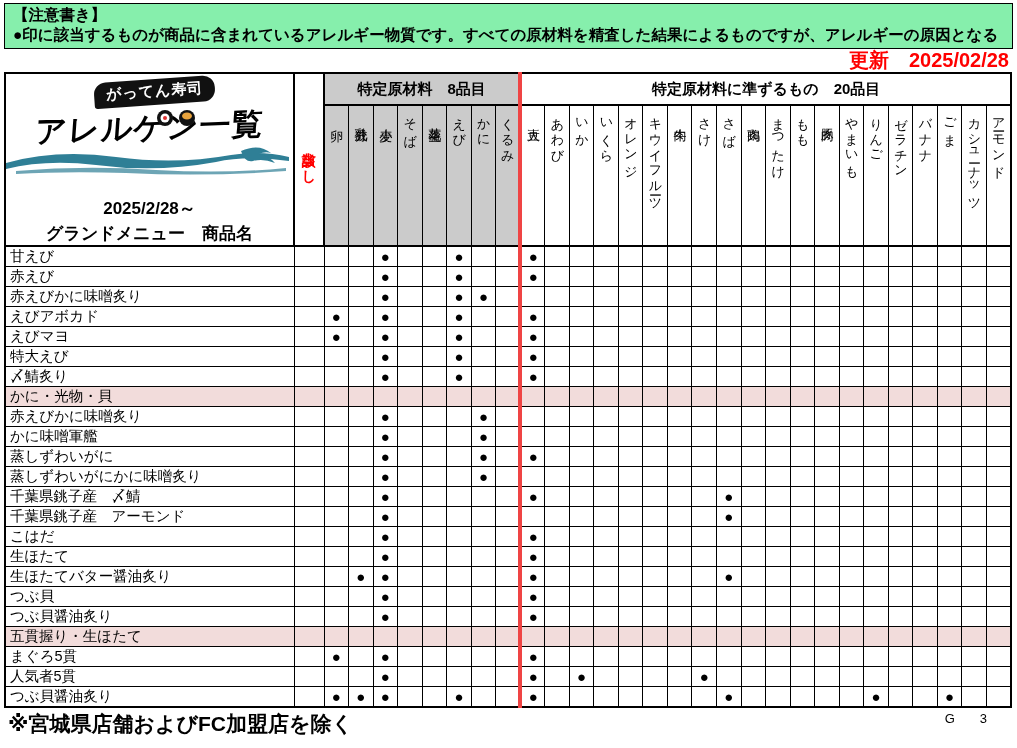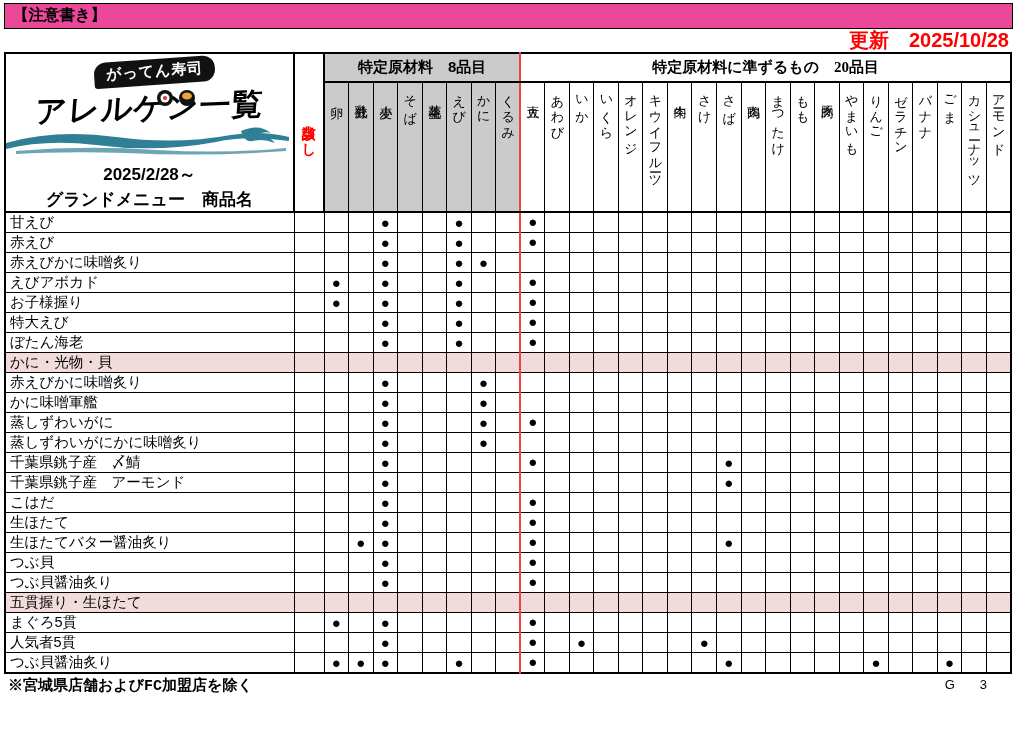--- a/index.html
+++ b/index.html
@@ -13,53 +13,54 @@
   table.grid{border-collapse:collapse;table-layout:fixed;width:1008px;border:2px solid #000;}
   th,td{border:1px solid #000;padding:0;overflow:hidden;}
   tr.group-row{height:28px;}
   tr.label-row{height:124px;}
   th.g1,th.g2{font-size:15px;font-weight:bold;text-align:center;}
   th.vcell{vertical-align:top;text-align:center;background:#fff;}
   .vtext{writing-mode:vertical-rl;text-orientation:mixed;font-size:13px;font-weight:normal;
     line-height:1.05;letter-spacing:1px;display:inline-block;margin-top:3px;}
   th.nonehead{vertical-align:middle;text-align:center;}
   th.nonehead .vtext{font-weight:bold;font-size:14px;}
-  td.sep,th.sep{border-left:2px solid #ef4444;font-family:Liberation Serif, serif;}
+  td.sep,th.sep{border-left:4px solid #ef4444;}
   th.namehead{vertical-align:top;position:relative;}
   thead th{border-bottom-width:2px;}
   th.namehead,th.nonehead{border-right-width:2px;}
   tbody tr{height:20px;}
   tbody td{font-size:14.5px;}
   td.name{text-align:left;padding-left:4px;white-space:nowrap;}
   td.mark{text-align:center;font-size:15px;line-height:1;}
   
   .bubble{display:inline-block;color:#fff;border-radius:12px 12px 12px 3px;padding:3px 12px 4px 12px;
     font-size:15px;font-weight:bold;transform:rotate(-4deg);margin:5px 0 0 10px;letter-spacing:1px;}
   .logo-wrap{position:relative;text-align:center;margin-top:-6px;height:74px;}
   .logo-title{position:relative;z-index:2;font-size:31px;font-weight:bold;letter-spacing:1px;
     transform:skewX(-6deg) rotate(-2deg);margin-top:8px;}
   .wave-svg{position:absolute;left:0;top:34px;z-index:1;}
   .sushi{position:absolute;top:2px;left:150px;z-index:3;}
-  .daterange{text-align:center;font-size:17px;font-weight:bold;margin-top:2px;}
+  .daterange{text-align:center;font-size:17px;font-weight:bold;margin-top:16px;}
   .menuname{text-align:center;font-size:17px;font-weight:bold;margin-top:2px;}
   
   .footer{display:flex;justify-content:space-between;align-items:flex-start;padding:2px 10px 0 4px;}
-  .footer .note{font-size:15px;font-weight:bold;font-family:Liberation Mono, monospace;}
+  .footer .note{font-size:21px;font-weight:bold;}
   .footer .page-code{font-size:13px;padding-right:10px;letter-spacing:6px;}
 </style>
 </head>
 <body>
 
 <div class="page">
 
-  <div class="notice" style="background: #ec4899;">
+  <div class="notice" style="background: #86efac;">
     <div>【注意書き】</div>
+    <div>●印に該当するものが商品に含まれているアレルギー物質です。すべての原材料を精査した結果によるものですが、アレルギーの原因となる</div>
   </div>
 
-  <div class="updated" style="color: rgb(255, 0, 0);">更新　2025/10/28</div>
+  <div class="updated" style="color: rgb(255, 0, 0);">更新　2025/02/28</div>
 
   <table class="grid">
     <colgroup>
       <col style="width:289px">
         <col style="width:30px">
     </colgroup>
     <thead>
       <tr class="group-row">
         <th class="namehead" rowspan="2">
           <div class="bubble" style="background: rgb(17, 17, 17);">がってん寿司</div>
@@ -241,21 +242,21 @@
           <td class="mark"></td>
           <td class="mark"></td>
           <td class="mark"></td>
           <td class="mark"></td>
           <td class="mark"></td>
           <td class="mark"></td>
           <td class="mark"></td>
           <td class="mark"></td>
         </tr>
         <tr>
-          <td class="name">お子様握り</td>
+          <td class="name">えびマヨ</td>
           <td class="mark"></td>
           <td class="mark">●</td>
           <td class="mark"></td>
           <td class="mark">●</td>
           <td class="mark"></td>
           <td class="mark"></td>
           <td class="mark">●</td>
           <td class="mark"></td>
           <td class="mark"></td>
           <td class="mark sep">●</td>
@@ -305,21 +306,21 @@
           <td class="mark"></td>
           <td class="mark"></td>
           <td class="mark"></td>
           <td class="mark"></td>
           <td class="mark"></td>
           <td class="mark"></td>
           <td class="mark"></td>
           <td class="mark"></td>
         </tr>
         <tr>
-          <td class="name">ぼたん海老</td>
+          <td class="name">〆鯖炙り</td>
           <td class="mark"></td>
           <td class="mark"></td>
           <td class="mark"></td>
           <td class="mark">●</td>
           <td class="mark"></td>
           <td class="mark"></td>
           <td class="mark">●</td>
           <td class="mark"></td>
           <td class="mark"></td>
           <td class="mark sep">●</td>

